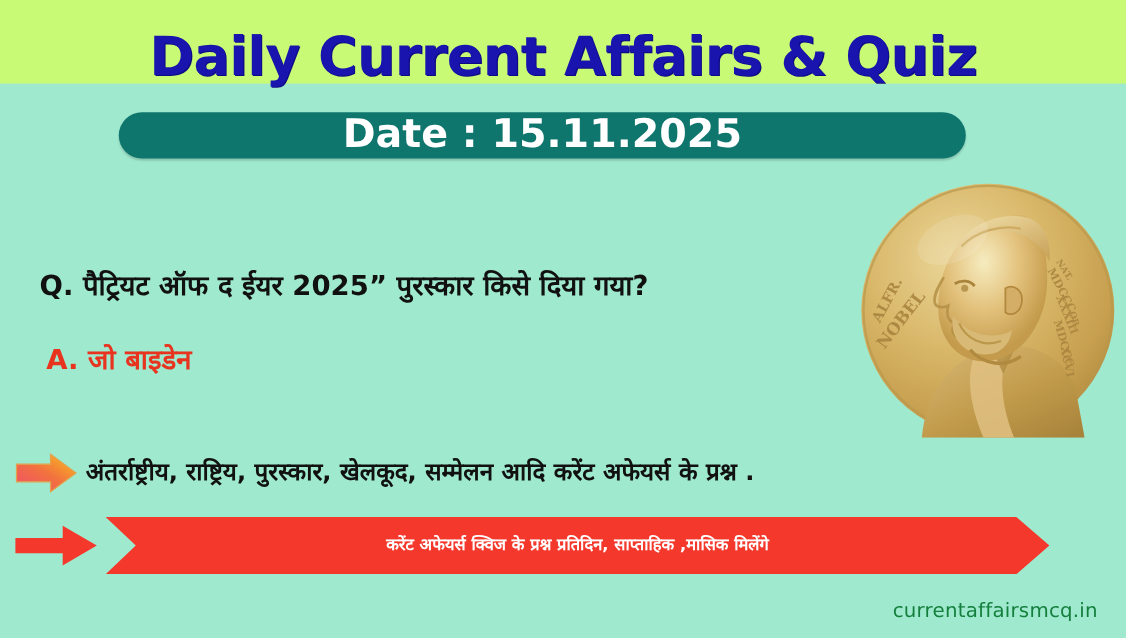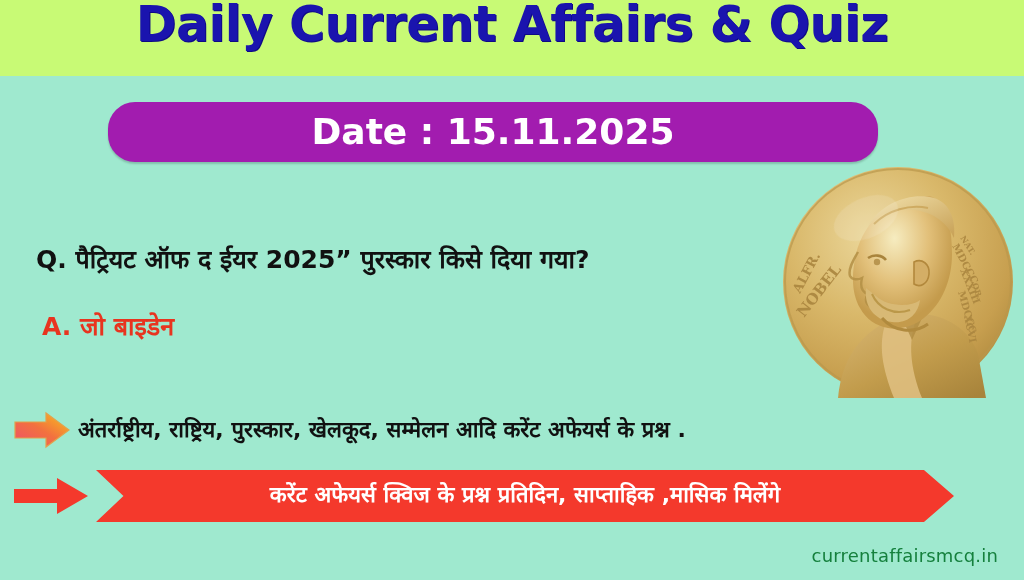--- a/index.html
+++ b/index.html
@@ -23,42 +23,42 @@
 
   
   .header-band {
     position: absolute;
     left: 0;
     top: 0;
     width: 1024px;
     height: 76px;
     background: #c8fa75;
     display: flex;
-    align-items: flex-start;
+    align-items: flex-end;
     justify-content: center;
   }
   .header-title {
     font-family: "DejaVu Sans", sans-serif;
     font-weight: bold;
     font-size: 49px;
     letter-spacing: -0.5px;
     color: #1a14ae;
     white-space: nowrap;
     line-height: 1;
     text-shadow: 1px 1px 0 #0f0a84;
   }
 
   
   .date-pill {
     position: absolute;
     left: 108px;
     top: 102px;
     width: 770px;
-    height: 60px;
-    background: #a21caf;
+    height: 42px;
+    background: #0f766e;
     border-radius: 27px;
     display: flex;
     align-items: center;
     justify-content: center;
     box-shadow: 0 2px 2px rgba(0,0,0,0.18);
   }
   .date-text {
     font-family: "DejaVu Sans", sans-serif;
     font-weight: bold;
     font-size: 36px;
@@ -167,21 +167,21 @@
     background: #f4392c;
     -webkit-clip-path: polygon(0% 0%, 96.5% 0%, 100% 50%, 96.5% 100%, 0% 100%, 3.2% 50%);
     clip-path: polygon(0% 0%, 96.5% 0%, 100% 50%, 96.5% 100%, 0% 100%, 3.2% 50%);
     display: flex;
     align-items: center;
     justify-content: center;
   }
   .banner-text {
     font-family: "DejaVu Sans", sans-serif;
     font-weight: bold;
-    font-size: 22px;
+    font-size: 15px;
     color: #ffffff;
     white-space: nowrap;
     line-height: 1.2;
     padding-bottom: 2px;
   }
 
   
   .footer-site {
     position: absolute;
     right: 26px;

